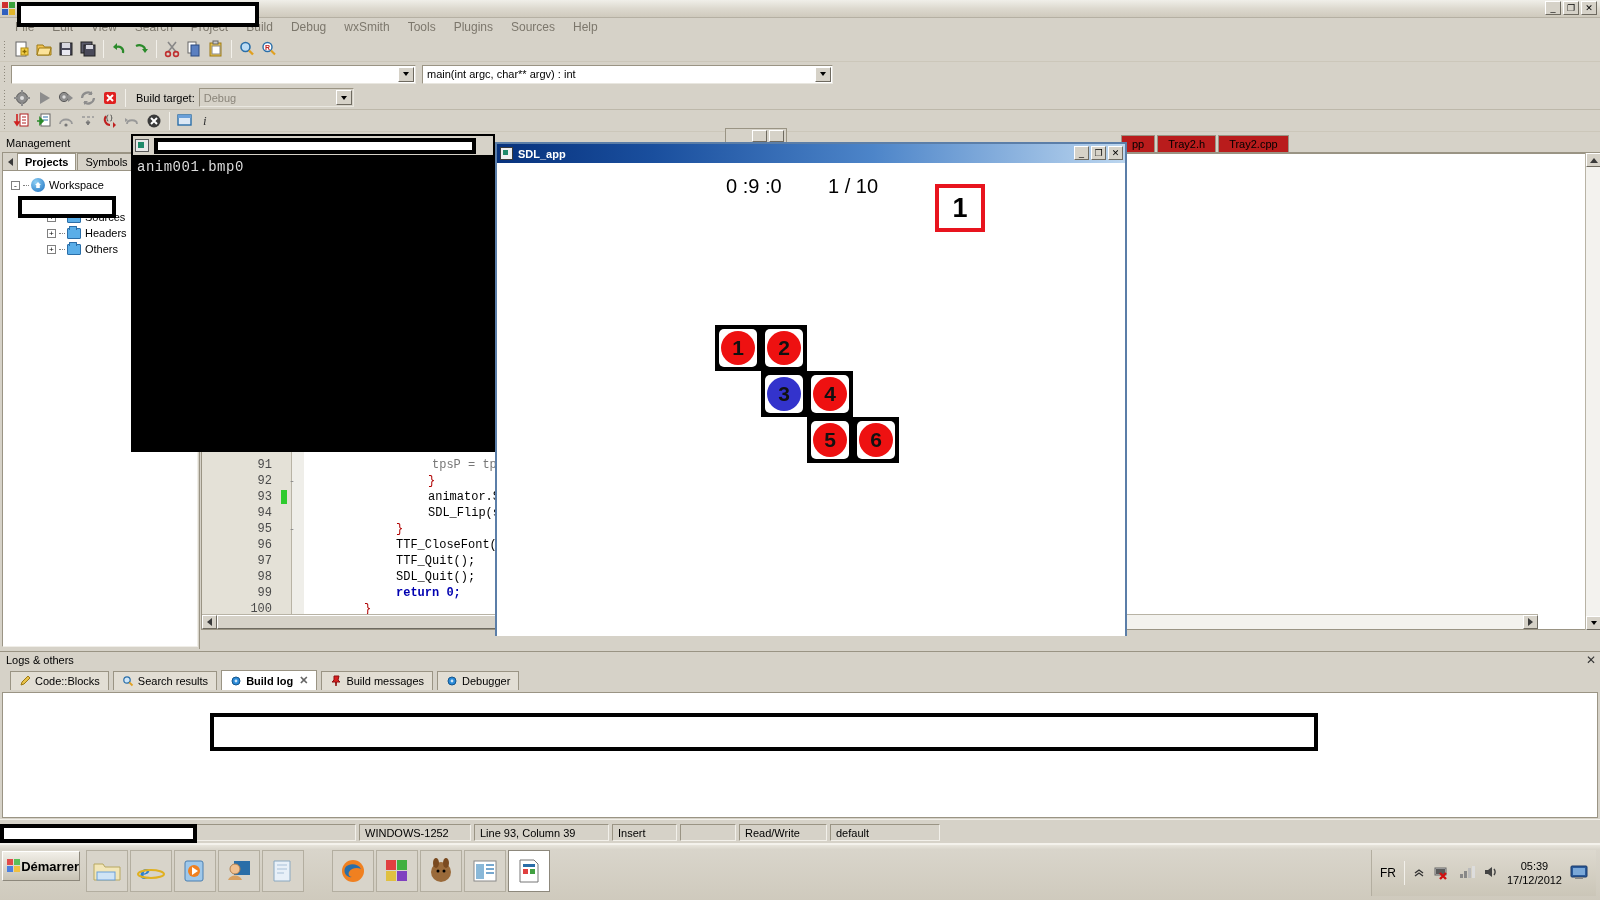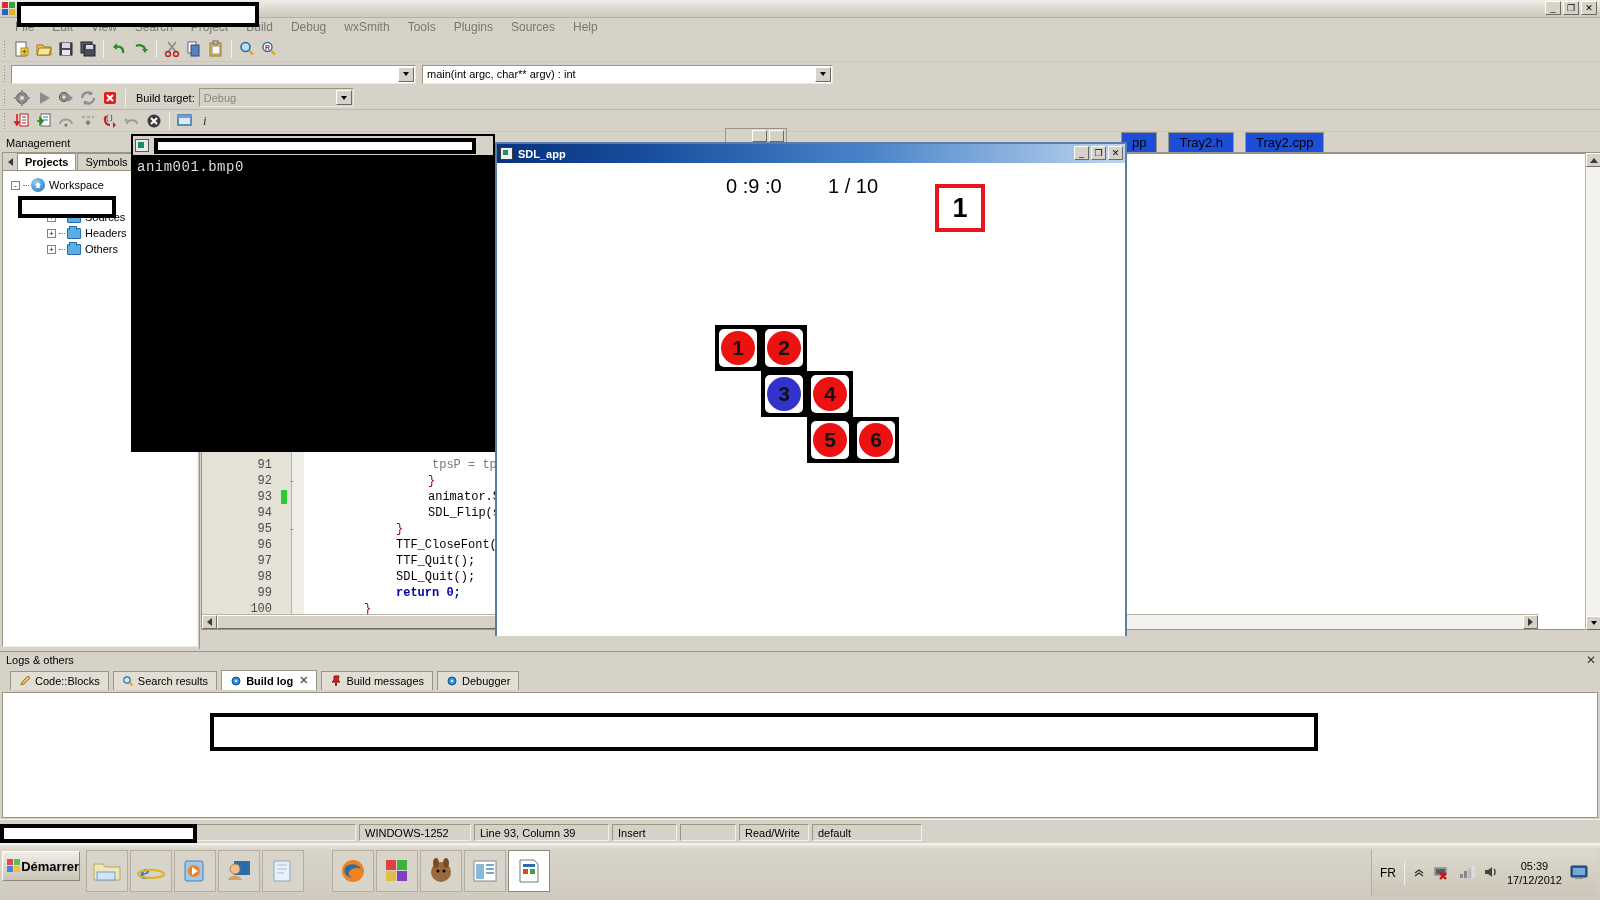--- a/index.html
+++ b/index.html
@@ -140,22 +140,22 @@
   .ico-folder:before{content:"";position:absolute;left:1px;top:-3px;width:6px;height:3px;
     background:#5aaee8;border:1px solid #2a6ea8;border-bottom:none;border-radius:1px 1px 0 0;}
 
   
   .editor-region {
     position:absolute; left:201px; top:0; width:1399px; height:515px; background:#d6d2c8;
   }
   .etabs { height:19px; display:flex; align-items:flex-end; padding-left:2px;
            background:#d6d2c8; border-bottom:1px solid #9a9484; }
   .etab {
-    font-size:13px; padding:2px 10px; background:#1d4ed8;
-    border:1px solid #9a9484; border-bottom:none; margin-right:11px; color:#000;
+    font-size:11px; padding:2px 10px; background:#b91c1c;
+    border:1px solid #9a9484; border-bottom:none; margin-right:2px; color:#000;
   }
   .editor-body {
     position:absolute; left:0; top:19px; width:1399px; height:477px;
     background:#fff; border:1px solid #9a9484; border-right:none;
   }
   .gutter {
     position:absolute; left:0; top:0; width:90px; height:100%;
     background:#e4e1d7; border-right:1px solid #b8b3a5;
   }
   .gutter-fold {
@@ -752,21 +752,21 @@
       <div class="redact" style="left:210px; top:61px; width:1108px; height:38px;"></div>
     </div>
 
     <div class="statusbar">
       <div class="sfield" style="width:60px;"></div>
       <div class="sfield" style="width:290px;"></div>
       <div class="sfield" style="width:112px;">WINDOWS-1252</div>
       <div class="sfield" style="width:135px;">Line 93, Column 39</div>
       <div class="sfield" style="width:65px;">Insert</div>
       <div class="sfield" style="width:56px;"></div>
-      <div class="sfield" style="width:70px;">Read/Write</div>
+      <div class="sfield" style="width:88px;">Read/Write</div>
       <div class="sfield" style="width:110px;">default</div>
     </div>
 
     <div class="redact" style="left:17px; top:2px; width:242px; height:25px;"></div>
   </div>
 
   <div class="ghost-win">
     <span class="ghost-btn"></span>
     <span class="ghost-btn"></span>
   </div>

